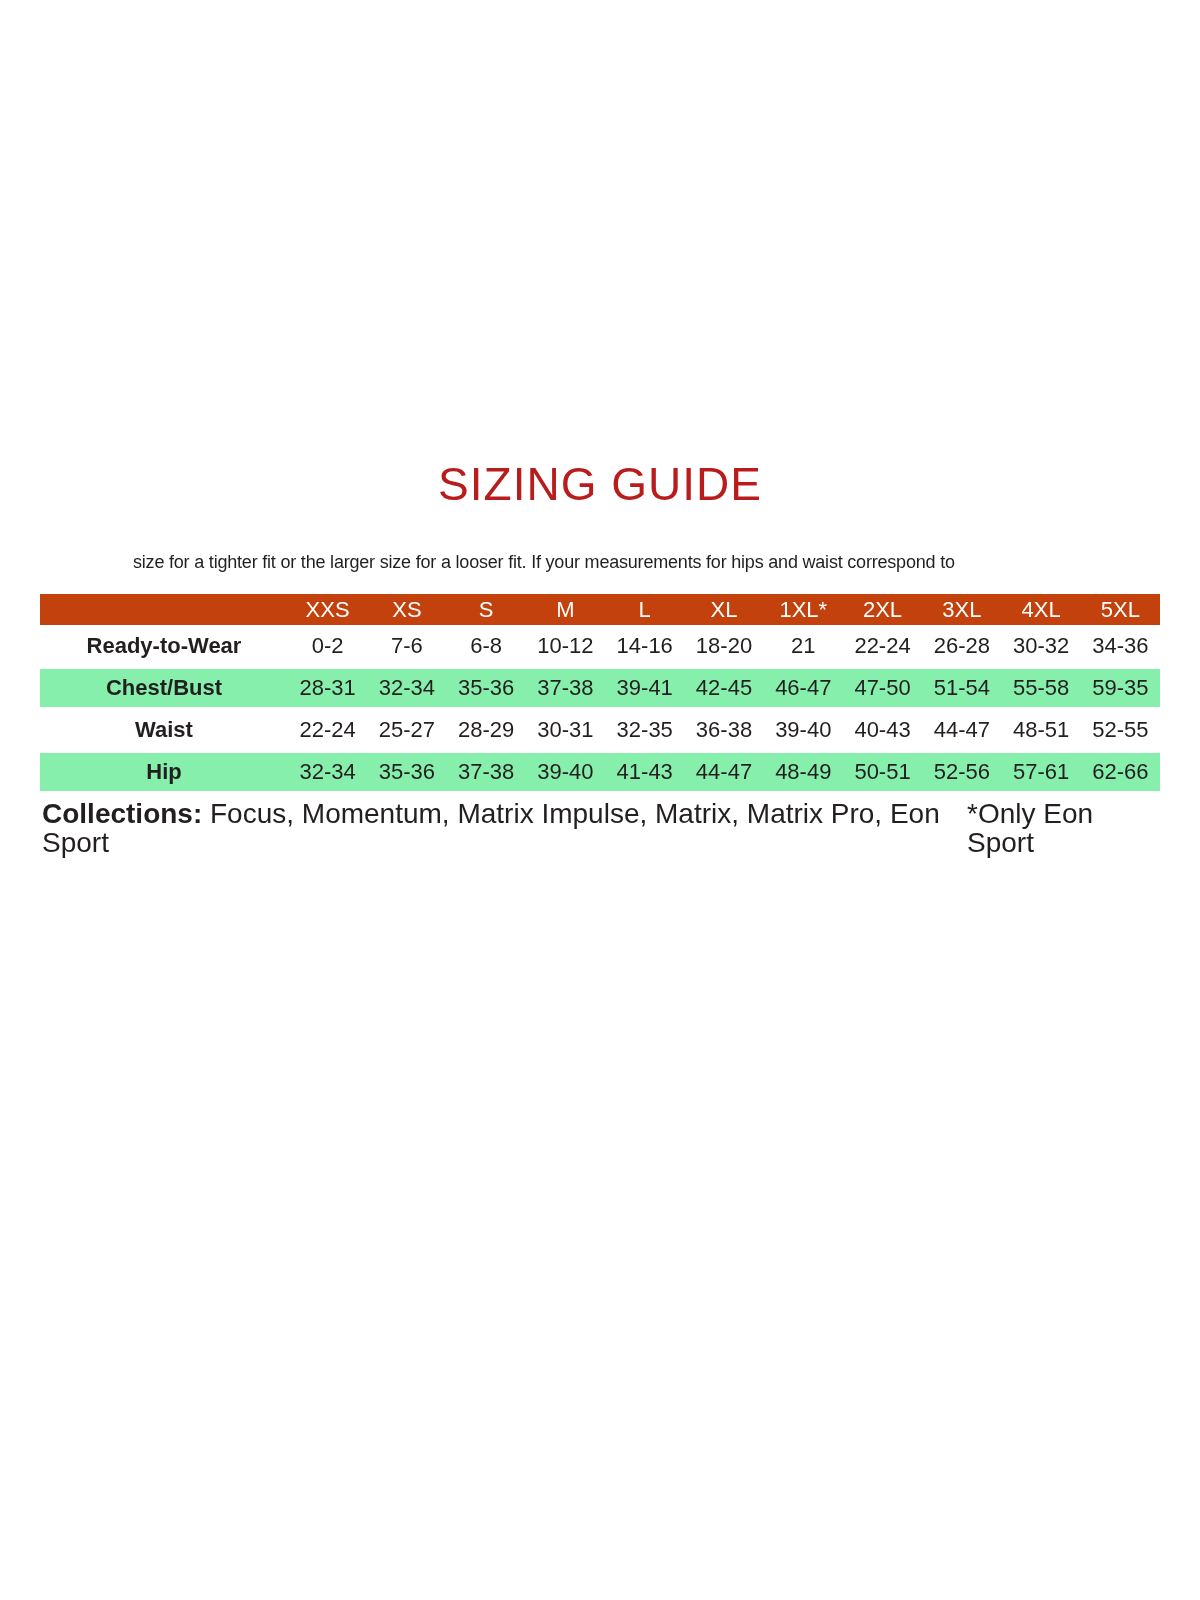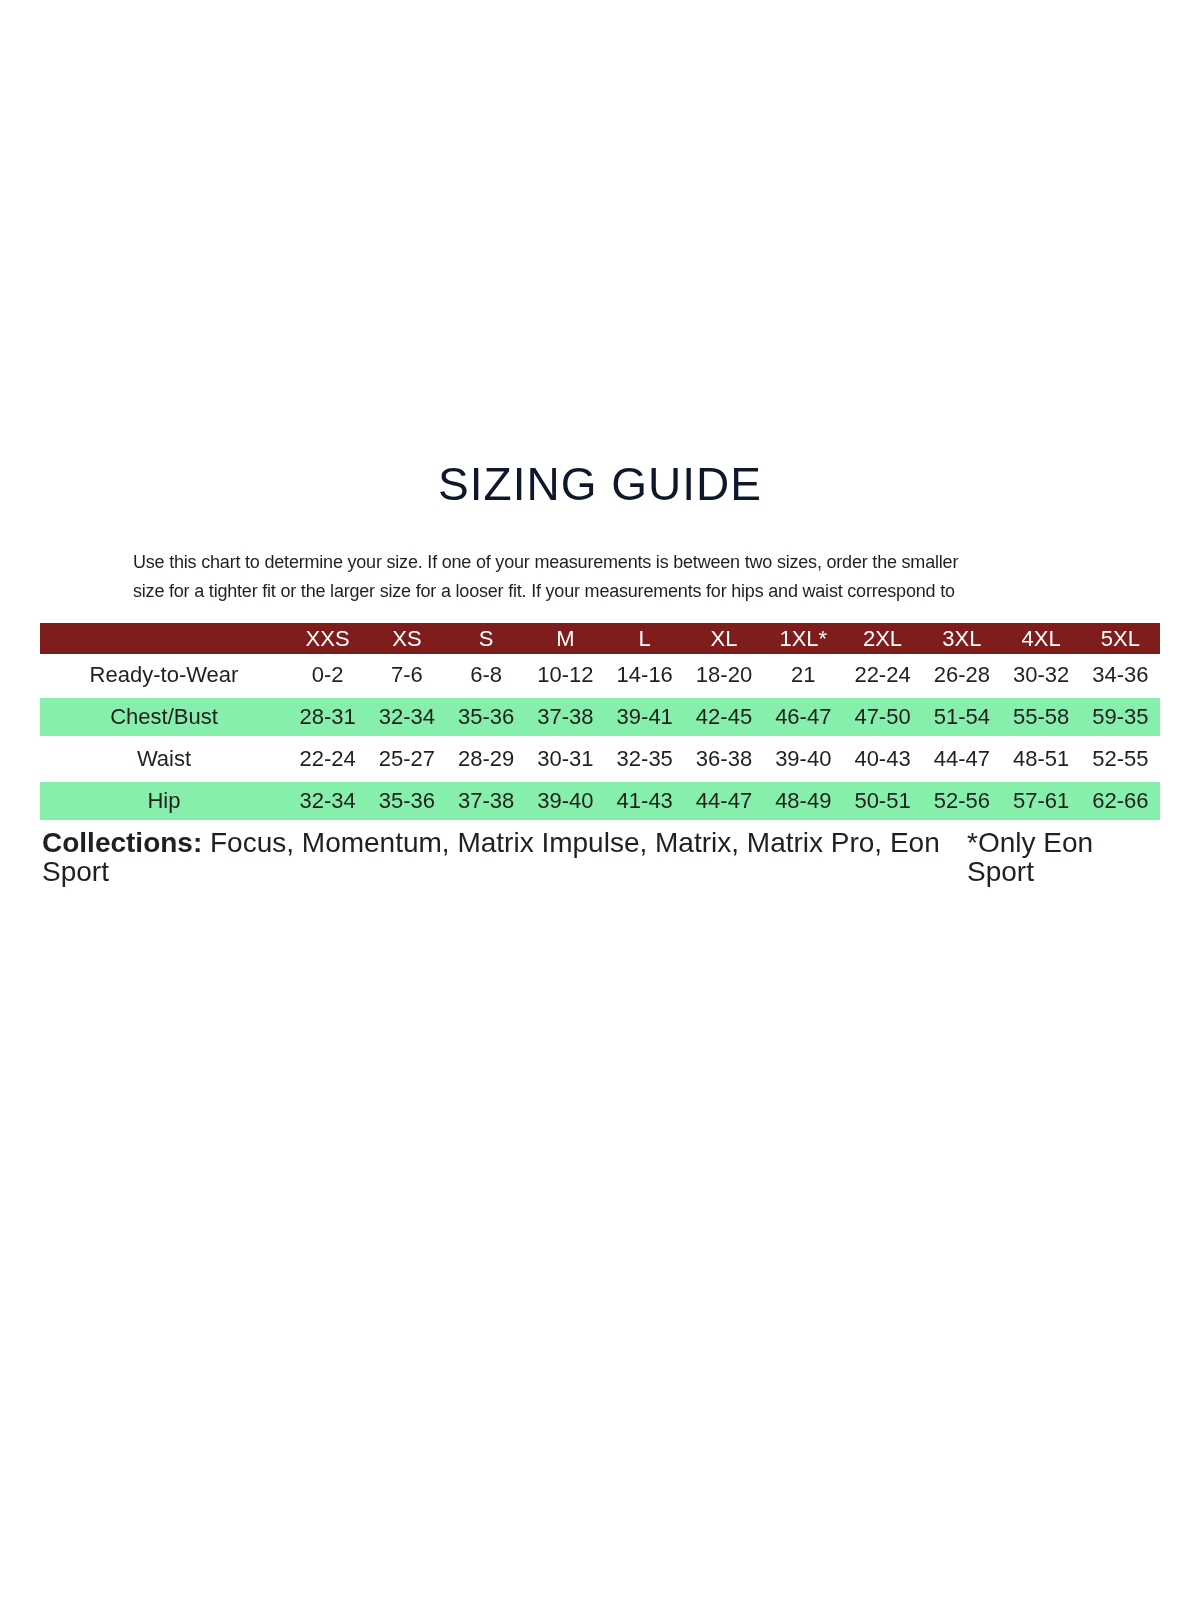--- a/index.html
+++ b/index.html
@@ -11,21 +11,21 @@
   }
   .page { width: 1120px; margin: 0 auto; }
 
   .page-title {
     margin: 458px 0 0 0;
     font-size: 46px;
     font-weight: 400;
     letter-spacing: 1px;
     line-height: 53px;
     text-align: center;
-    color: #0f172a;
+    color: #b91c1c;
   }
 
   .intro {
     margin: 37px 0 0 93px;
     font-size: 18px;
     line-height: 29px;
     letter-spacing: -0.2px;
   }
   .intro-line { white-space: nowrap; }
 
@@ -40,52 +40,51 @@
   .t-row {
     display: grid;
     grid-template-columns: 248px repeat(11, 1fr);
     align-items: center;
     text-align: center;
     height: 42px;
     box-sizing: border-box;
   }
   .t-head {
     height: 31px;
-    background: #7f1d1d;
+    background: #c2410c;
     color: #ffffff;
     font-size: 21px;
   }
   .t-row.alt {
     background: #86efac;
     border-top: 2px solid #ffffff;
     border-bottom: 2px solid #ffffff;
   }
   .t-cell { font-size: 22px; }
-  .t-label { font-weight: normal; }
+  .t-label { font-weight: bold; }
 
   .table-footer {
     margin-top: 6px;
     display: flex;
     justify-content: space-between;
     align-items: baseline;
     font-size: 28px;
     line-height: 29px;
     padding: 0 2px;
   }
   .collections-label { font-weight: bold; }
 </style>
 </head>
 <body>
 
 <div class="page">
 
   <h1 class="page-title">SIZING GUIDE</h1>
 
   <div class="intro">
-    <div class="intro-line">Use this chart to determine your size. If one of your measurements is between two sizes, order the smaller</div>
     <div class="intro-line">size for a tighter fit or the larger size for a looser fit. If your measurements for hips and waist correspond to</div>
   </div>
 
 
   <div class="size-table">
 
     <div class="t-row t-head">
       <div class="t-cell t-label"></div>
       <div class="t-cell">XXS</div>
       <div class="t-cell">XS</div>

